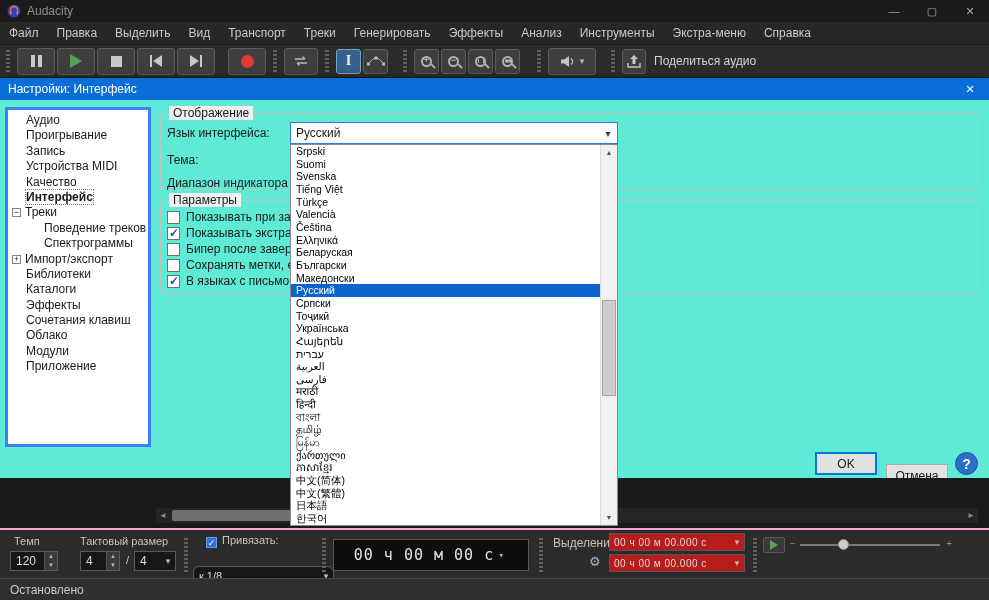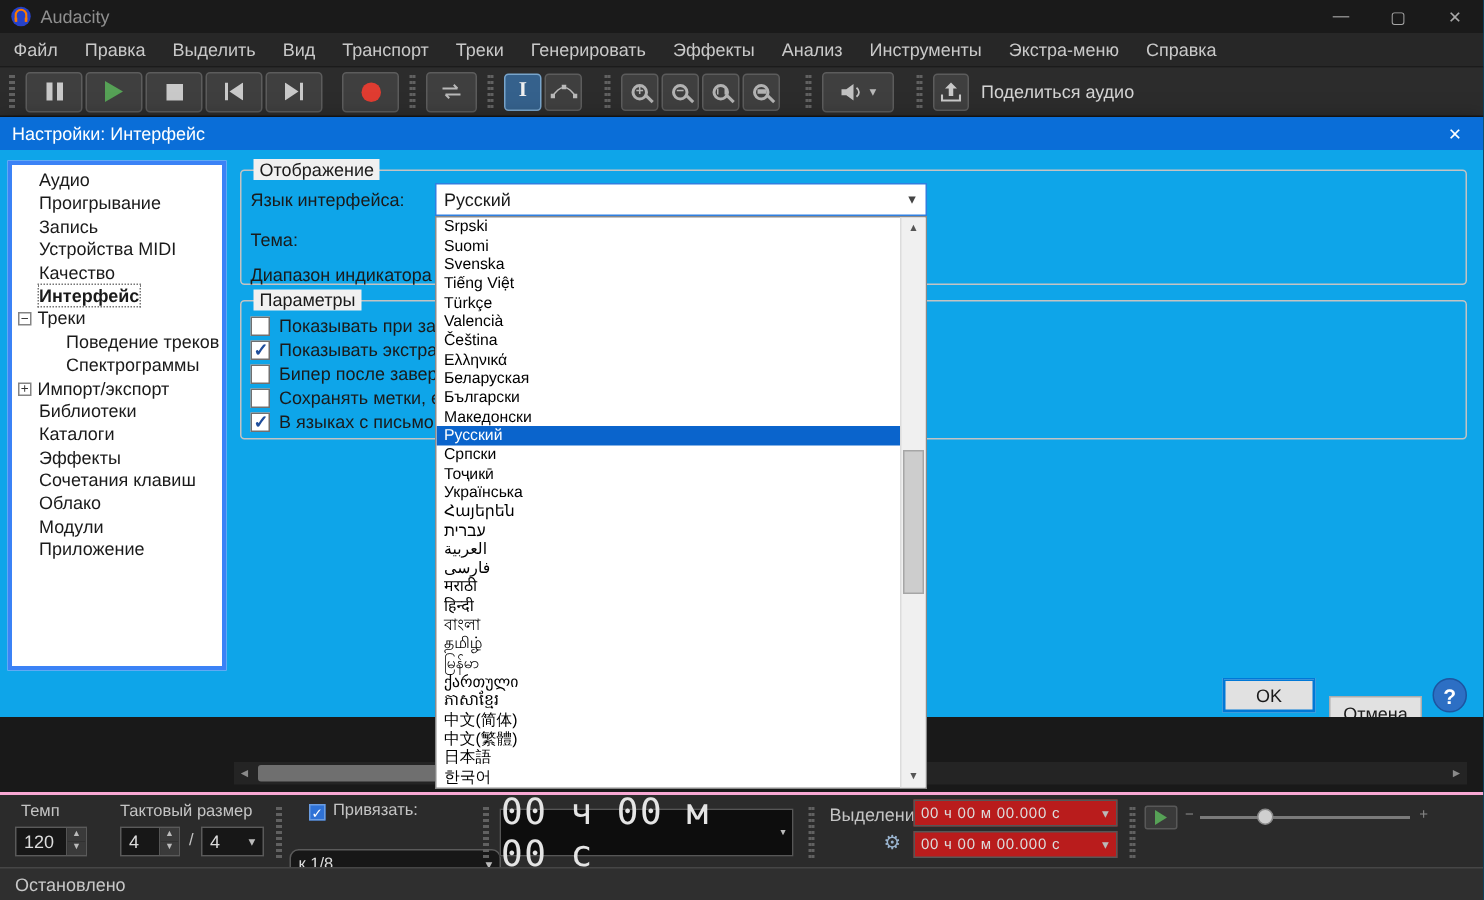--- a/index.html
+++ b/index.html
@@ -35,21 +35,21 @@
   .mag { position:relative; width:11px; height:11px; border:2px solid #b2b2b2; border-radius:50%; display:inline-block; }
   .mag::after { content:""; position:absolute; width:6px; height:2px; background:#b2b2b2; right:-6px; bottom:-2px; transform:rotate(45deg); }
   .mag b { position:absolute; top:50%; left:50%; transform:translate(-50%,-55%); font-size:9px; line-height:1; color:#b2b2b2; }
   .mag i { position:absolute; top:50%; left:50%; transform:translate(-50%,-50%); }
   .mag.sel i { width:6px; height:4px; border-left:1px solid #b2b2b2; border-right:1px solid #b2b2b2; }
   .mag.fit i { width:6px; height:3px; background:#b2b2b2; }
   .tb-caret { color:#b9b9b9; font-size:9px; margin-left:3px; }
   .share { display:flex; align-items:center; color:#d4d4d4; font-size:12px; gap:7px; }
 
   
-  .dialog { position:absolute; left:0; top:78px; width:989px; height:400px; background:#0ea5e9;
+  .dialog { position:absolute; left:0; top:78px; width:989px; height:400px; background:#5eead4;
     box-shadow:0 4px 14px rgba(0,0,0,.55); }
   .dlg-title { height:22px; background:#0a6ed8; color:#fff; font-size:12px; display:flex; align-items:center; padding-left:8px; }
   .dlg-close { margin-left:auto; width:38px; height:100%; display:flex; align-items:center; justify-content:center; font-size:11px; }
   .dlg-body { position:relative; width:100%; height:378px; font-size:12px; color:#1a1a1a; }
 
   .tree { position:absolute; left:5px; top:7px; width:146px; height:340px; background:#fff;
     border:3px solid #3b82f6; padding-top:3px; overflow:hidden; }
   .tree-item { height:15.4px; line-height:15.4px; padding-left:18px; white-space:nowrap; font-size:12px; }
   .tree-item.child { padding-left:36px; }
   .tree-item.selected .ti-label { font-weight:bold; outline:1px dotted #777; }
@@ -100,21 +100,21 @@
   .dark-input .val { flex:1; padding-left:5px; }
   .spin { width:13px; align-self:stretch; display:flex; flex-direction:column; border-left:1px solid #555; }
   .spin span { flex:1; font-size:6px; line-height:8px; text-align:center; color:#bbb; background:#3a3a3a; }
   .dd-caret { width:14px; text-align:center; color:#bbb; font-size:9px; }
   .bb-grip { position:absolute; top:8px; width:4px; height:34px; border-left:2px dotted #616161; border-right:2px dotted #616161; }
   .snapbox { display:inline-block; width:11px; height:11px; background:#2f72d6; border:1px solid #6b9ce0;
     color:#fff; font-size:9px; line-height:10px; text-align:center; margin-right:5px; vertical-align:-2px; }
   .snapbox.checked::after { content:"✓"; }
   .time-big { position:absolute; background:#0d0d0d; border:1px solid #565656; color:#e4e4e4;
     font-family:"DejaVu Sans Mono", monospace; display:flex; align-items:center; justify-content:center; }
-  .time-big .val { font-size:24px; letter-spacing:1px; }
+  .time-big .val { font-size:15px; letter-spacing:1px; }
   .time-sm { position:absolute; background:#b91c1c; border:1px solid #565656; color:#dcdcdc;
     font-family:Liberation Sans, sans-serif; display:flex; align-items:center; }
   .time-sm .val { flex:1; font-size:10px; padding-left:4px; letter-spacing:0.5px; }
   .gear { position:absolute; color:#9ab4cf; font-size:13px; }
   .ps-play { position:absolute; width:22px; height:16px; background:#3a3a3a; border:1px solid #585858; border-radius:2px;
     display:flex; align-items:center; justify-content:center; }
   .ps-play i { width:0; height:0; border-left:8px solid #56a156; border-top:5px solid transparent; border-bottom:5px solid transparent; }
   .slider { position:absolute; height:20px; }
   .slider .track { position:absolute; left:0; right:0; top:9px; height:2px; background:#7a7a7a; }
   .slider .thumb { position:absolute; left:38px; top:4px; width:11px; height:11px; border-radius:50%; background:#cfcfcf; border:1px solid #8a8a8a; }

